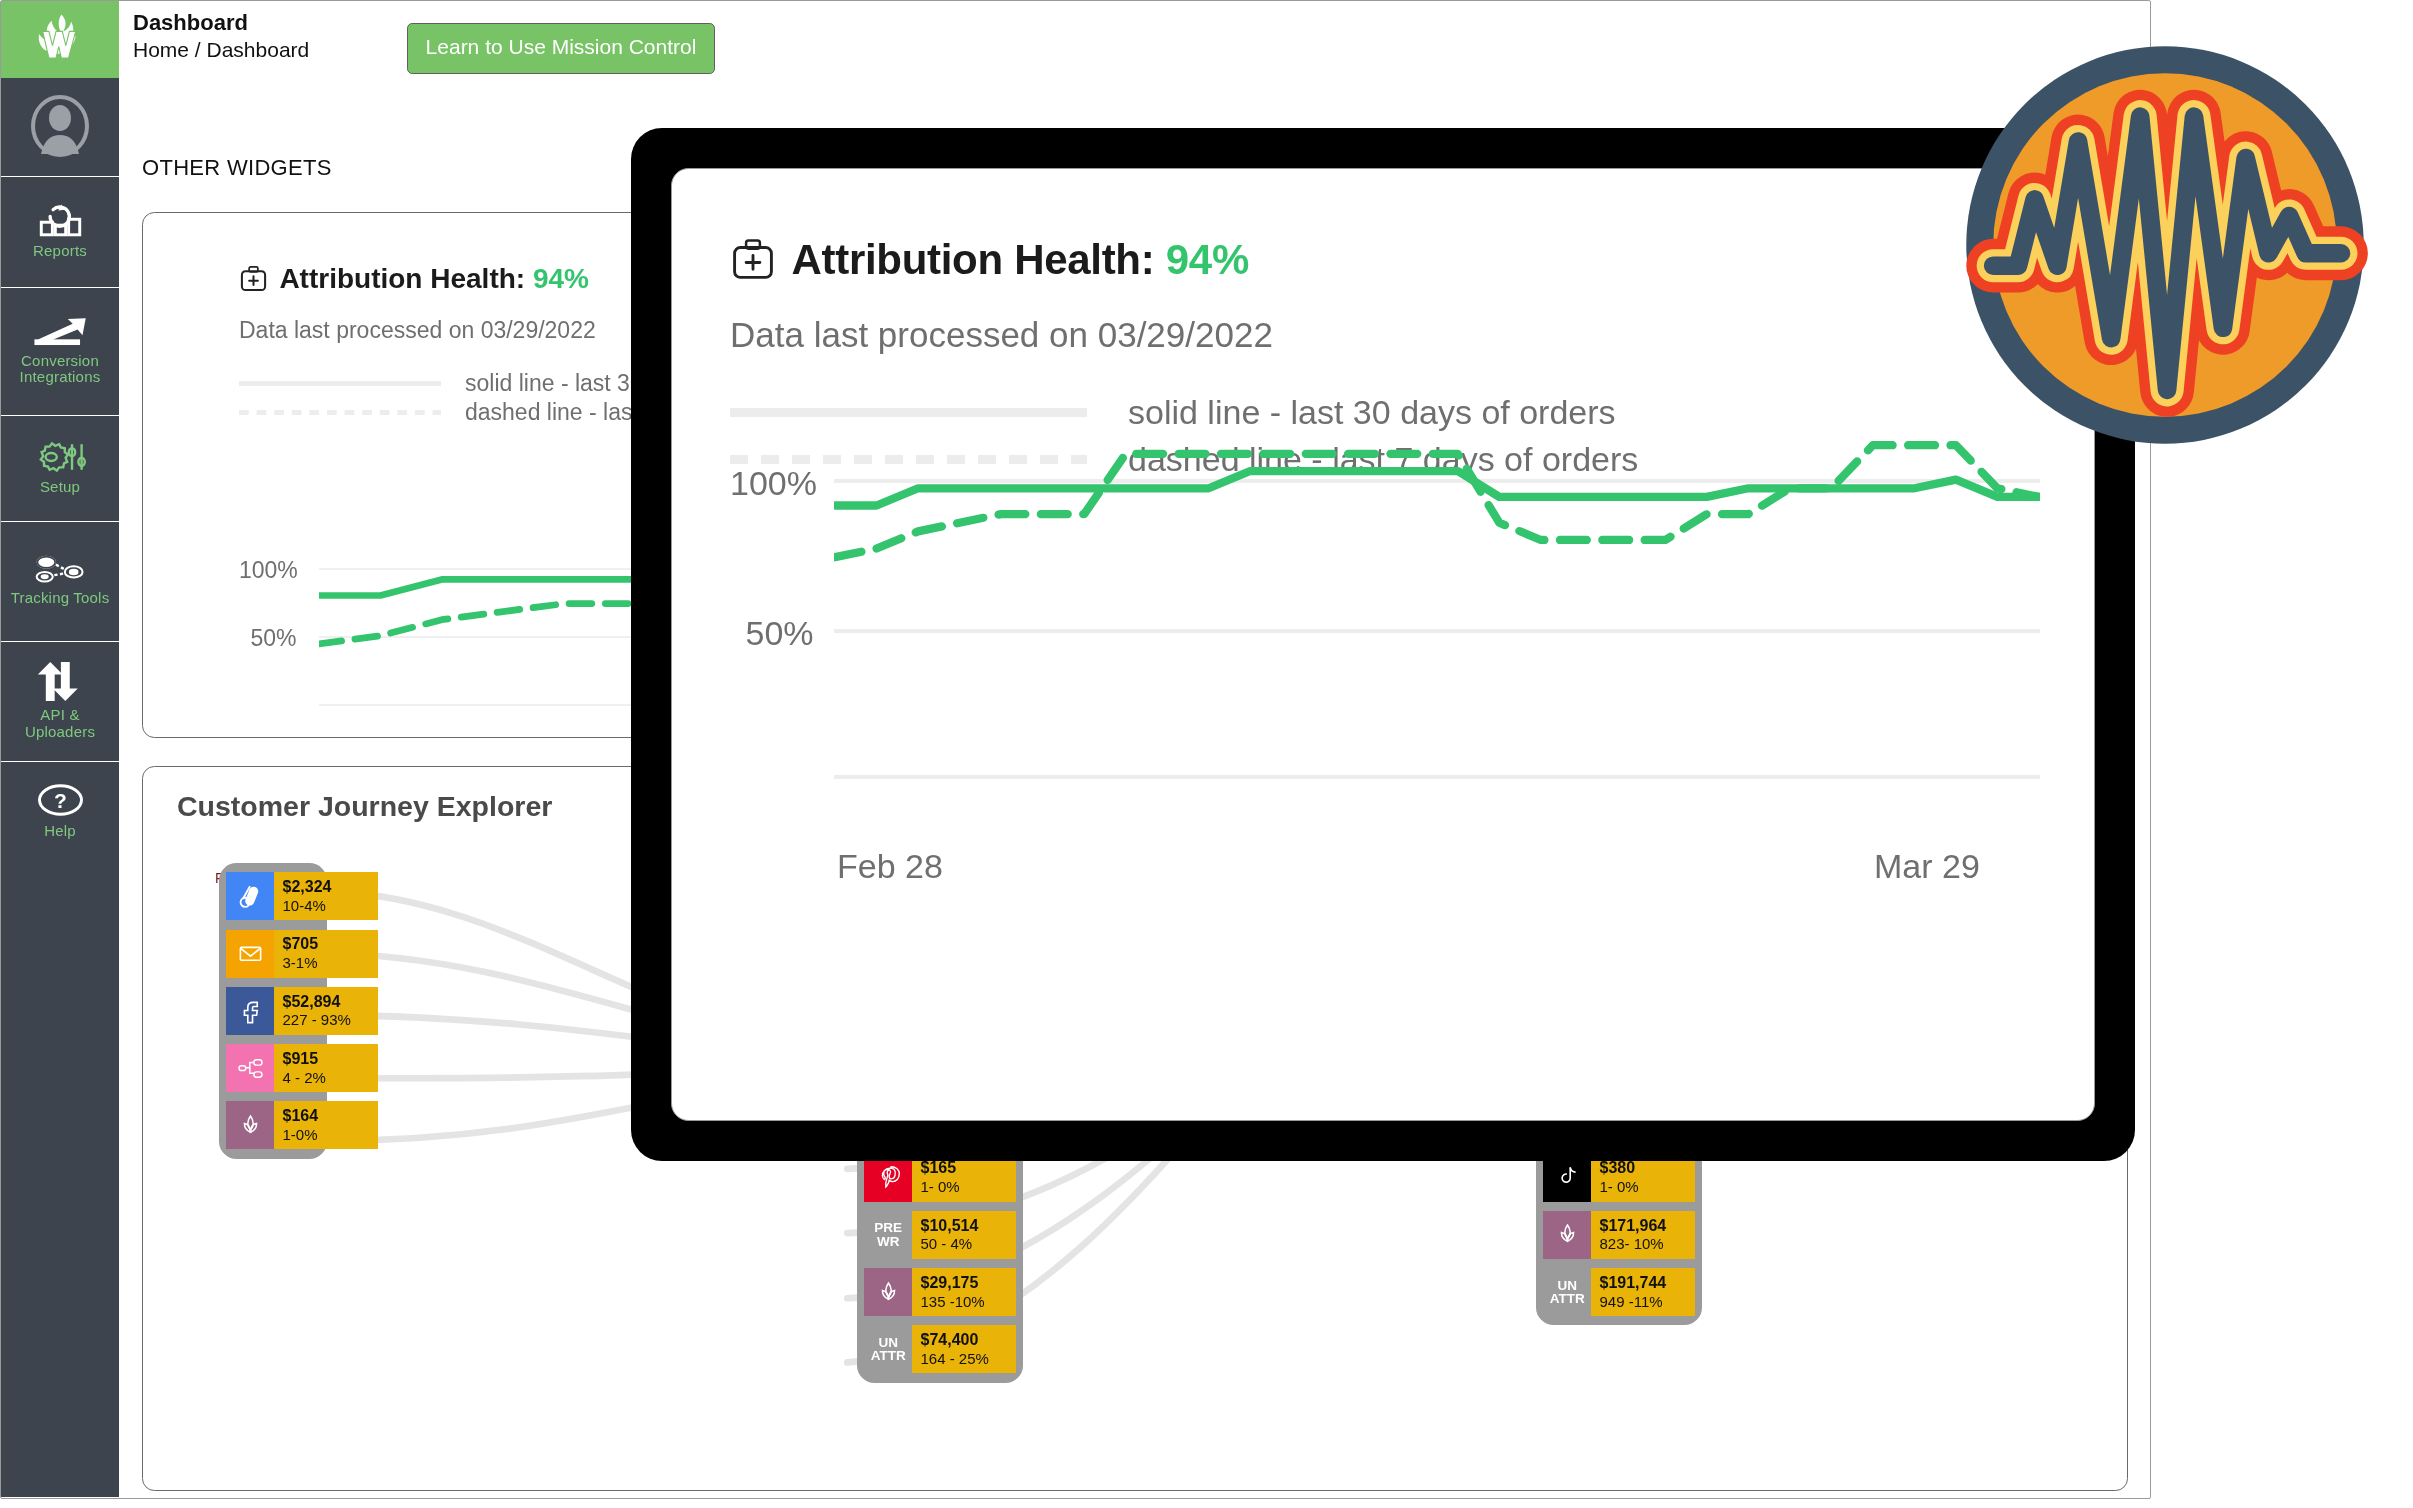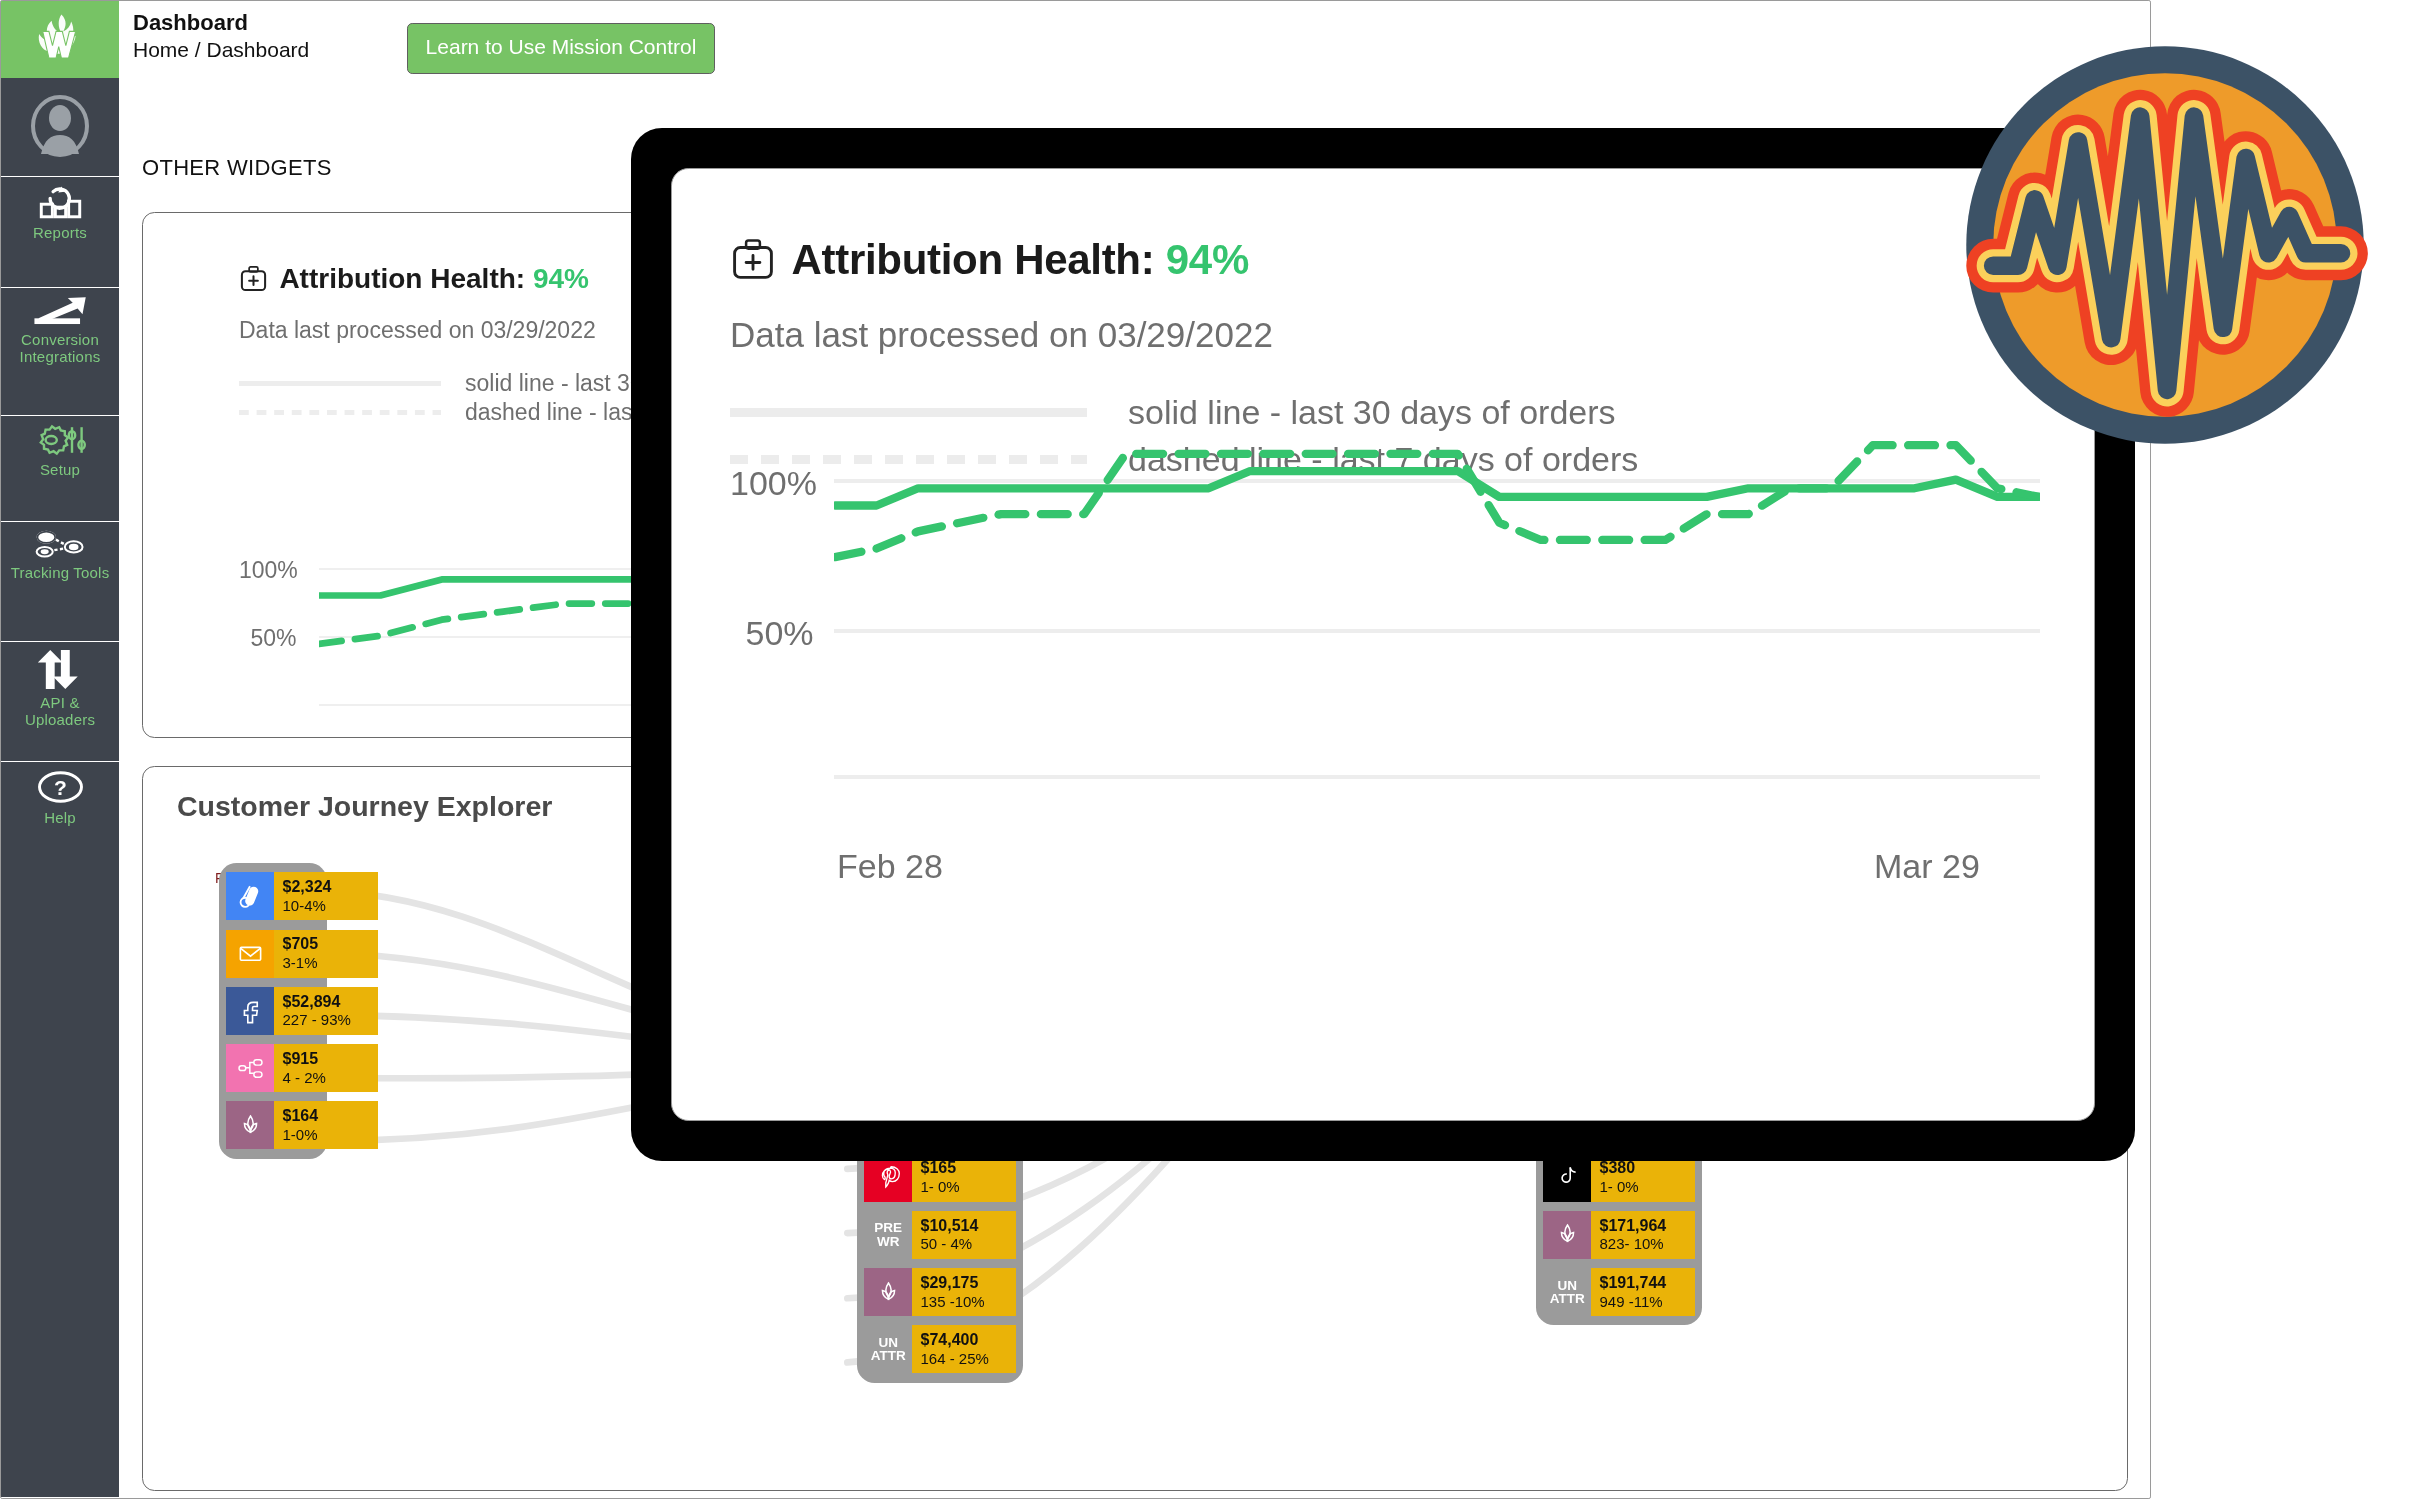--- a/index.html
+++ b/index.html
@@ -19,21 +19,21 @@
   }
   .side-logo{
     width:118px; height:77px; background:#77c365;
     display:flex; align-items:center; justify-content:center;
   }
   .side-avatar{
     width:118px; height:98px; display:flex; align-items:center; justify-content:center;
   }
   .side-item{
     width:118px; border-top:1px solid #ffffff;
-    display:flex; flex-direction:column; align-items:center; 
+    display:flex; flex-direction:column; align-items:center; justify-content:center;
     padding:8.3px 3.1px 9.3px 3.1px;
   }
   .side-item .ico{ display:block; margin-bottom:4.1px; }
   .side-label{
     color:#7ec97f; font-size:15px; line-height:1.08; text-align:center;
     letter-spacing:0.2px;
   }
 
   
   #header{ position:absolute; left:132px; top:10.4px; width:1864px; height:67px; }

